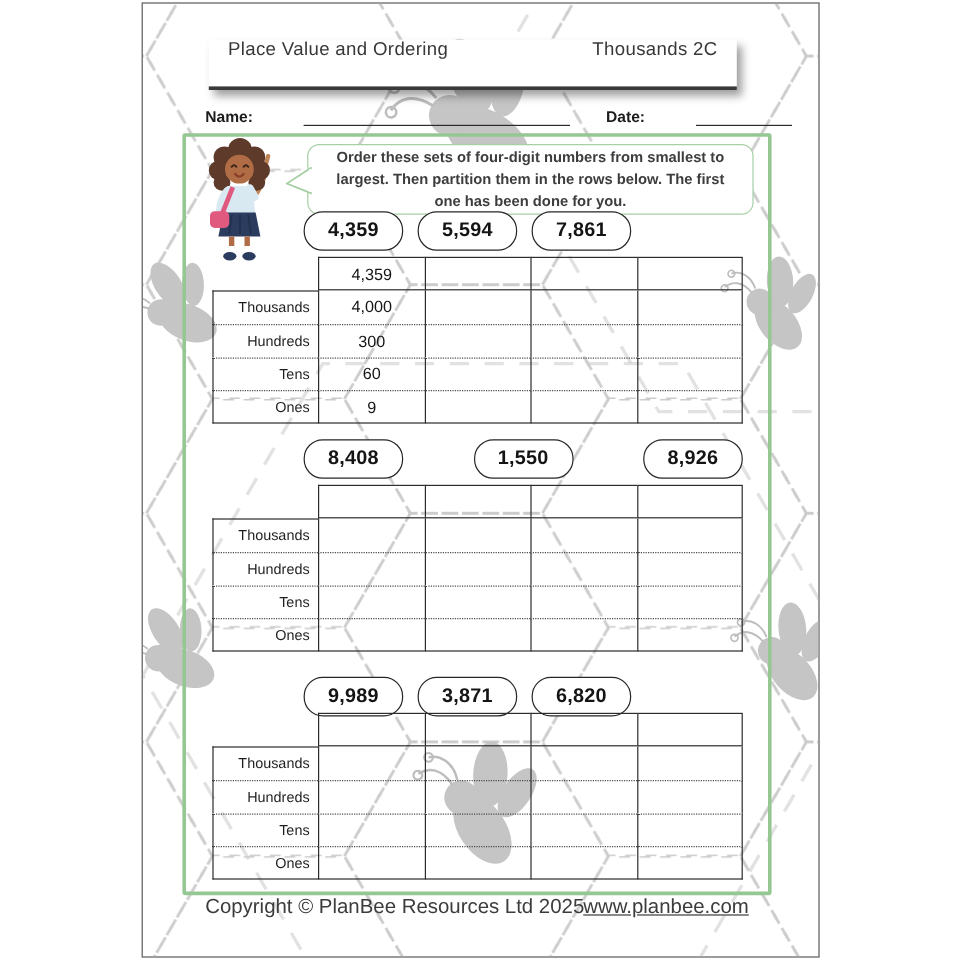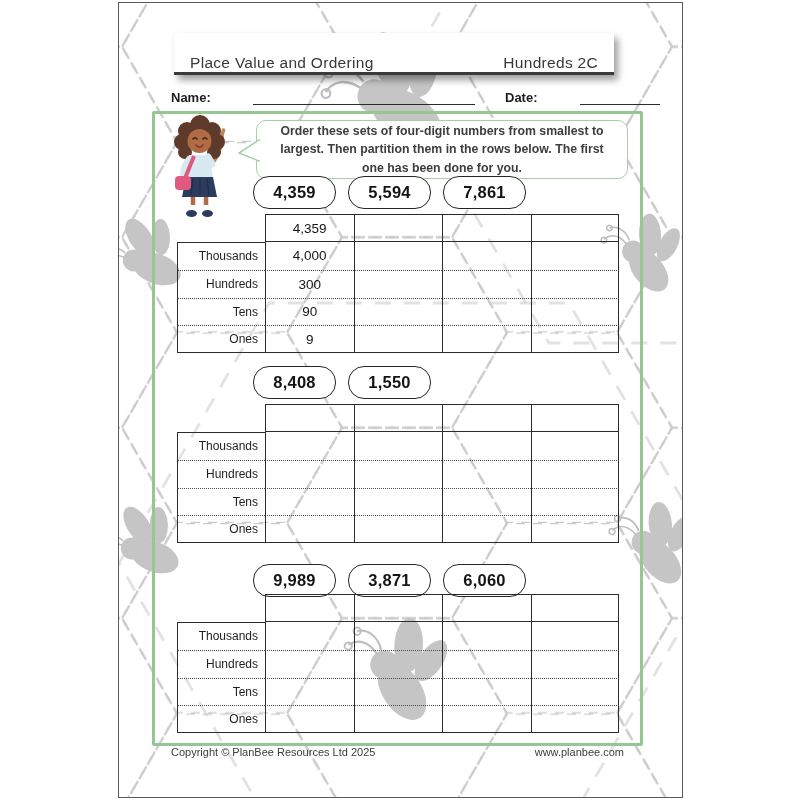--- a/index.html
+++ b/index.html
@@ -3,21 +3,21 @@
 <meta charset="utf-8">
 <style>
   html,body{margin:0;padding:0;background:#fff;width:800px;height:800px;
     font-family:"Liberation Sans", sans-serif;color:#2e2e2e;}
   .stage{position:relative;width:800px;height:800px;overflow:hidden;background:#fff;}
   .page{position:absolute;left:118px;top:2px;width:563px;height:794px;background:#fff;
     border:1px solid #5a5a5a;overflow:hidden;}
   .bg{position:absolute;left:0;top:0;z-index:0;pointer-events:none;}
   
   .titlebar{position:absolute;left:55px;top:30px;width:440px;height:42px;background:#fff;
-    z-index:3;display:flex;align-items:flex-end;justify-content:space-between;padding:0 16px;
+    z-index:3;display:flex;align-items:flex-start;justify-content:space-between;padding:0 16px;
     box-sizing:border-box;border-bottom:3px solid #3a3a3a;box-shadow:4px 5px 7px rgba(0,0,0,.38);gap:24px;}
   .titlebar span{font-size:15.5px;color:#383838;letter-spacing:.3px;}
   
   .field{position:absolute;z-index:3;display:flex;align-items:flex-end;height:16px;top:86px;gap:37px;}
   .field b{font-size:13px;color:#1d1d1d;}
   .fline{border-bottom:1.4px solid #2b2b2b;height:13px;}
   
   .greenbox{position:absolute;left:33px;top:108px;width:485px;height:629px;
     border:3.5px solid #95c792;border-radius:2px;z-index:2;pointer-events:none;}
   
@@ -35,21 +35,21 @@
   .ptable{position:absolute;left:58px;width:442px;display:grid;z-index:3;
     grid-template-columns:88px 88.5px 88.5px 88.5px 88.5px;
     grid-template-rows:28px 27.8px 27.8px 27.8px 27.8px;}
   .c{box-sizing:border-box;display:flex;align-items:center;justify-content:center;
     font-size:13.5px;color:#151515;background:transparent;}
   .lab{justify-content:flex-end;padding-right:7px;font-size:12px;color:#1f1f1f;padding-left:44px;}
   .bl{border-left:1.6px solid #2c2c2c;} .br{border-right:1.6px solid #2c2c2c;}
   .bt{border-top:1.6px solid #2c2c2c;}  .bb{border-bottom:1.6px solid #2c2c2c;}
   .dt{border-top:1.4px dotted #4c4c4c;}
   
-  .foot{position:absolute;top:743px;z-index:3;font-size:11px;color:#3c3c3c;}
+  .foot{position:absolute;top:743px;z-index:3;font-size:17px;color:#3c3c3c;}
   .girl{position:absolute;left:44px;top:112px;z-index:3;}
 </style>
 </head>
 <body>
 
 <div class="stage">
   <div class="page">
 
     <svg class="bg" width="563" height="794" aria-hidden="true">
       <defs>
@@ -80,21 +80,21 @@
       <use href="#bee" transform="translate(277,105) rotate(-6) scale(1.55)"></use>
       <use href="#bee" transform="translate(30,262) rotate(-18)"></use>
       <use href="#bee" transform="translate(525,260) rotate(12)"></use>
       <use href="#bee" transform="translate(28,550) rotate(-18)"></use>
       <use href="#bee" transform="translate(536,551) rotate(10) scale(1.05)"></use>
       <use href="#bee" transform="translate(278,678) rotate(18) scale(1.3)"></use>
     </svg>
 
     <div class="titlebar">
       <span>Place Value and Ordering</span>
-      <span>Hundreds 2C</span>
+      <span>Thousands 2C</span>
     </div>
 
     <div class="field" style="left:52px;">
       <b>Name:</b>
       <span class="fline" style="width:222px;margin-left:5px;"></span>
     </div>
     <div class="field" style="left:386px;">
       <b>Date:</b>
       <span class="fline" style="width:80px;margin-left:5px;"></span>
     </div>
@@ -160,38 +160,41 @@
       <div class="c bl"></div>
       <div class="c bl br"></div>
 
       <div class="c lab bl dt">Hundreds</div>
       <div class="c bl dt">300</div>
       <div class="c bl dt"></div>
       <div class="c bl dt"></div>
       <div class="c bl dt br"></div>
 
       <div class="c lab bl dt">Tens</div>
-      <div class="c bl dt">90</div>
+      <div class="c bl dt">60</div>
       <div class="c bl dt"></div>
       <div class="c bl dt"></div>
       <div class="c bl dt br"></div>
 
       <div class="c lab bl dt bb">Ones</div>
       <div class="c bl dt bb">9</div>
       <div class="c bl dt bb"></div>
       <div class="c bl dt bb"></div>
       <div class="c bl dt bb br"></div>
     </div>
 
-    <div class="ovals" style="top:363px;">
+    <div class="ovals" style="top:363px;justify-content:space-between;">
       <div class="oval">
           <span>8,408</span>
         </div>
       <div class="oval">
           <span>1,550</span>
+        </div>
+      <div class="oval">
+          <span>8,926</span>
         </div>
     </div>
     <div class="ptable" style="top:401px;">
       <div class="c"></div>
       <div class="c bl bt bb"></div>
       <div class="c bl bt bb"></div>
       <div class="c bl bt bb"></div>
       <div class="c bl bt bb br"></div>
 
       <div class="c lab bl bt">Thousands</div>
@@ -220,21 +223,21 @@
     </div>
 
     <div class="ovals" style="top:561px;">
       <div class="oval">
           <span>9,989</span>
         </div>
       <div class="oval">
           <span>3,871</span>
         </div>
       <div class="oval">
-          <span>6,060</span>
+          <span>6,820</span>
         </div>
     </div>
     <div class="ptable" style="top:591px;">
       <div class="c"></div>
       <div class="c bl bt bb"></div>
       <div class="c bl bt bb"></div>
       <div class="c bl bt bb"></div>
       <div class="c bl bt bb br"></div>
 
       <div class="c lab bl bt">Thousands</div>
@@ -256,16 +259,16 @@
       <div class="c bl dt br"></div>
 
       <div class="c lab bl dt bb">Ones</div>
       <div class="c bl dt bb"></div>
       <div class="c bl dt bb"></div>
       <div class="c bl dt bb"></div>
       <div class="c bl dt bb br"></div>
     </div>
 
     <div class="foot" style="left:52px;">Copyright © PlanBee Resources Ltd 2025</div>
-    <div class="foot" style="right:58px;">www.planbee.com</div>
+    <div class="foot" style="right:58px;text-decoration:underline;">www.planbee.com</div>
 
   </div>
 </div>
 
 </body></html>

